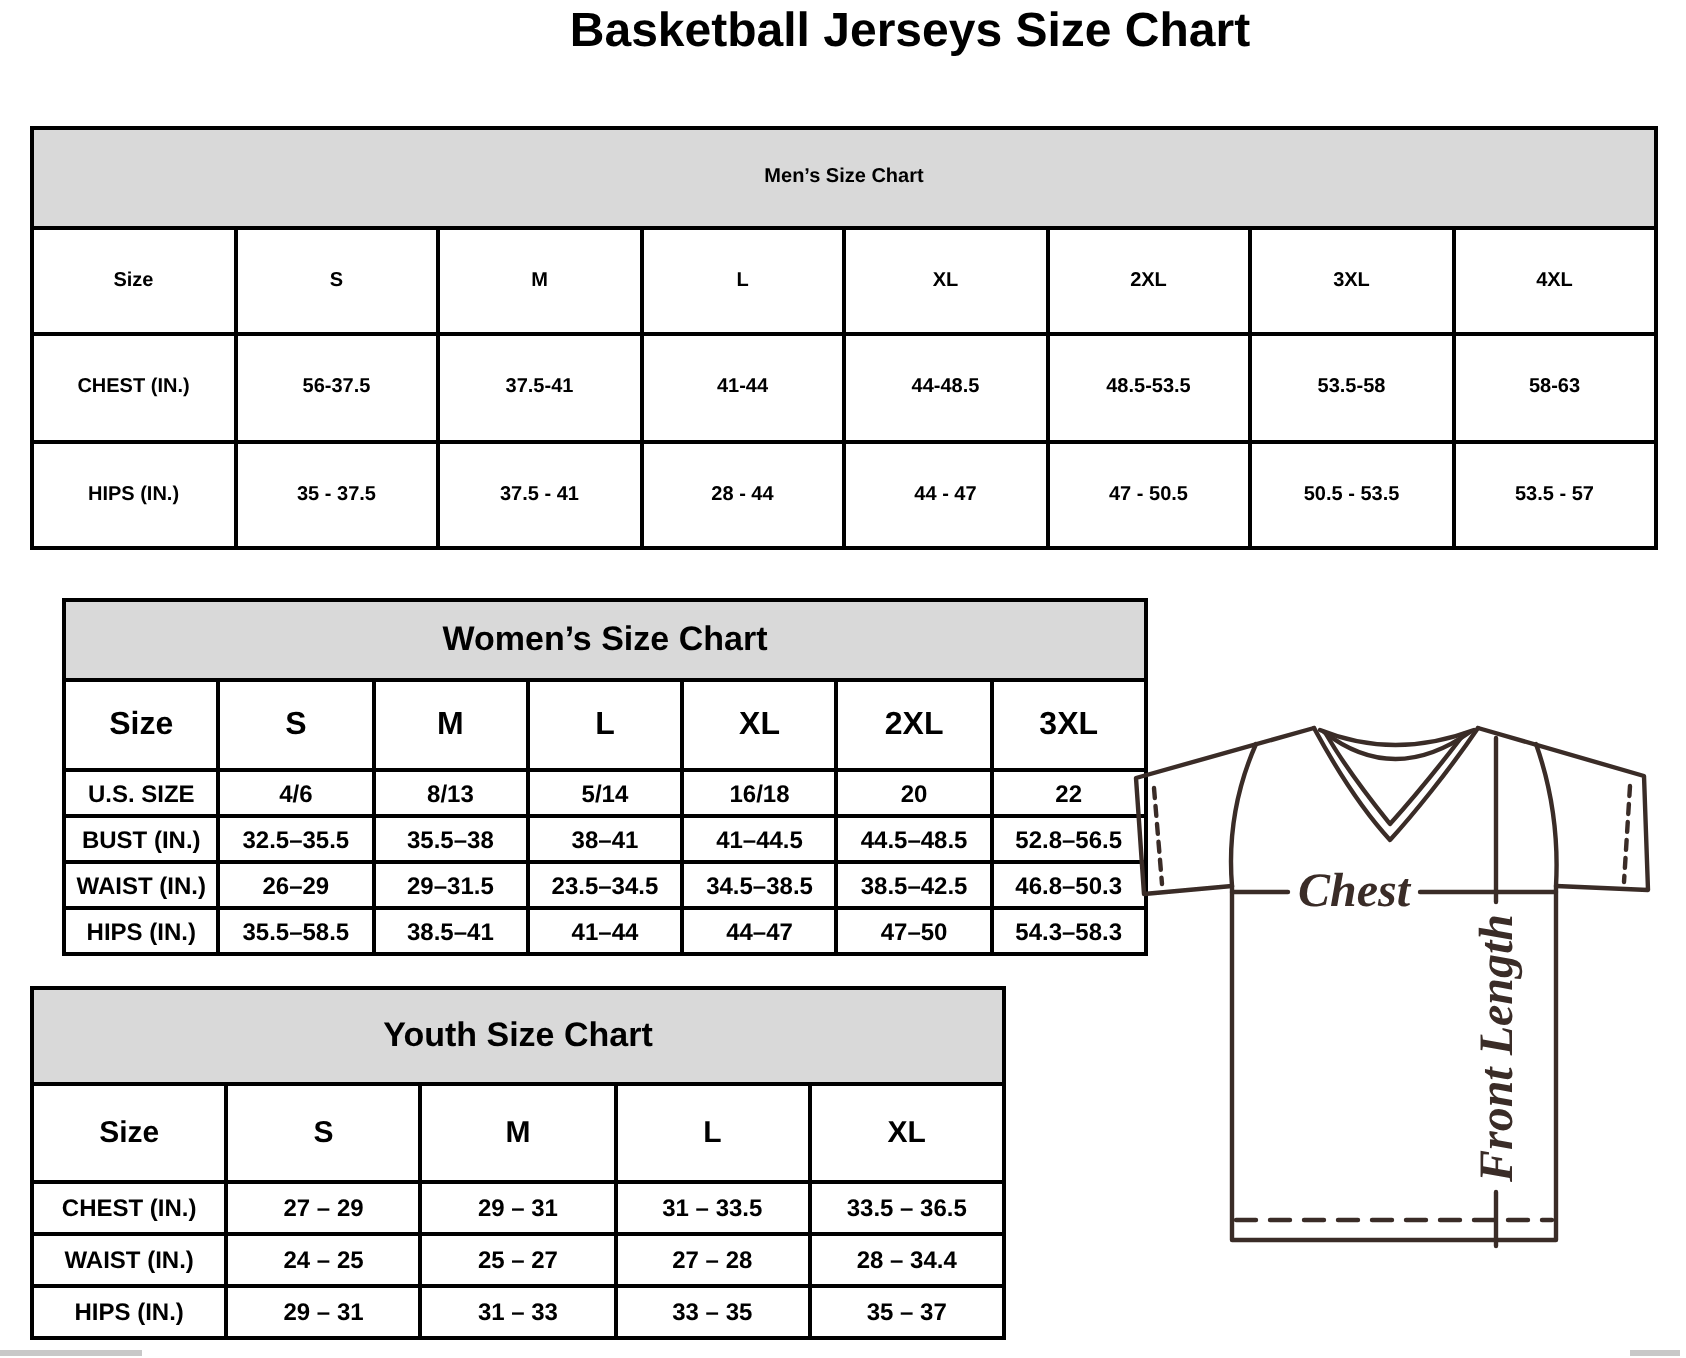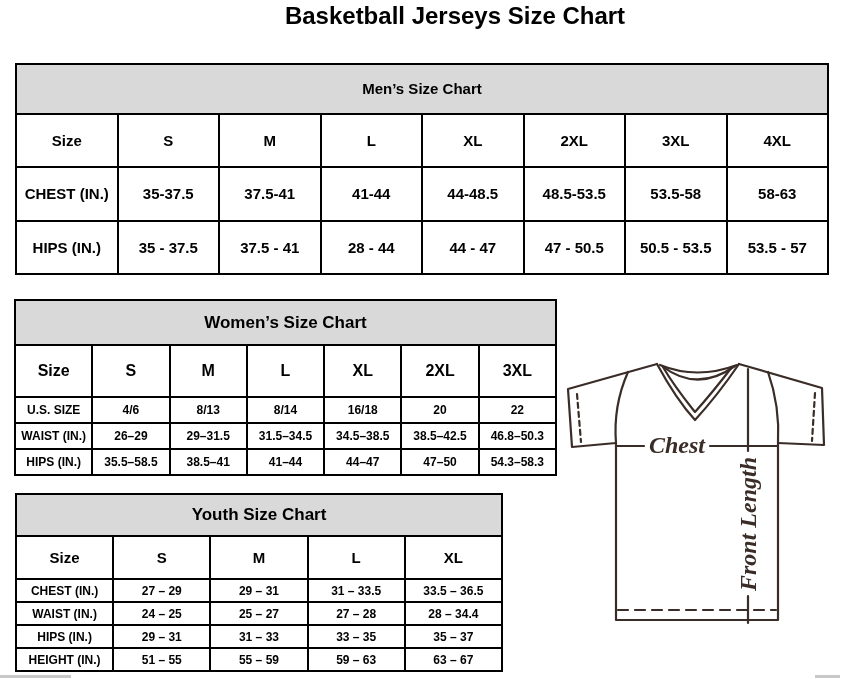--- a/index.html
+++ b/index.html
@@ -19,24 +19,24 @@
   .tbl-wrap td{
     border:2px solid #000;text-align:center;vertical-align:middle;
     padding:0;overflow:hidden;white-space:nowrap;
   }
   td.tbl-title{background:#d9d9d9;font-size:17px;}
   
   .mens{left:15px;top:63px;width:814px;height:212px;}
   .mens tr.title-row{height:40px;}
   .mens tr.hdr-row{height:43px;}
   .mens tr.data-row{height:43px;}
-  .mens td{font-size:15px;}
+  .mens td{font-size:10px;}
   .mens td.label-col{width:120px;}
   
-  .womens{left:14px;top:299px;width:543px;height:177px;}
+  .womens{left:31px;top:299px;width:543px;height:177px;}
   .womens tr.title-row{height:40px;}
   .womens tr.hdr-row{height:45px;}
   .womens tr.data-row{height:23px;}
   .womens tr.hdr-row td{font-size:16px;}
   .womens tr.data-row td{font-size:12px;margin-left:36px;}
   .womens td.label-col{width:100px;}
   
   .youth{left:15px;top:493px;width:488px;height:177px;}
   .youth tr.title-row{height:42px;}
   .youth tr.hdr-row{height:43px;}
@@ -68,21 +68,21 @@
             <td class="">S</td>
             <td class="">M</td>
             <td class="">L</td>
             <td class="">XL</td>
             <td class="">2XL</td>
             <td class="">3XL</td>
             <td class="">4XL</td>
           </tr>
           <tr class="data-row">
             <td class="label-col">CHEST (IN.)</td>
-            <td>35-37.5</td>
+            <td>56-37.5</td>
             <td>37.5-41</td>
             <td>41-44</td>
             <td>44-48.5</td>
             <td>48.5-53.5</td>
             <td>53.5-58</td>
             <td>58-63</td>
           </tr>
           <tr class="data-row">
             <td class="label-col">HIPS (IN.)</td>
             <td>35 - 37.5</td>
@@ -108,30 +108,39 @@
             <td class="">M</td>
             <td class="">L</td>
             <td class="">XL</td>
             <td class="">2XL</td>
             <td class="">3XL</td>
           </tr>
           <tr class="data-row">
             <td class="label-col">U.S. SIZE</td>
             <td>4/6</td>
             <td>8/13</td>
-            <td>8/14</td>
+            <td>5/14</td>
             <td>16/18</td>
             <td>20</td>
             <td>22</td>
           </tr>
           <tr class="data-row">
+            <td class="label-col">BUST (IN.)</td>
+            <td>32.5–35.5</td>
+            <td>35.5–38</td>
+            <td>38–41</td>
+            <td>41–44.5</td>
+            <td>44.5–48.5</td>
+            <td>52.8–56.5</td>
+          </tr>
+          <tr class="data-row">
             <td class="label-col">WAIST (IN.)</td>
             <td>26–29</td>
             <td>29–31.5</td>
-            <td>31.5–34.5</td>
+            <td>23.5–34.5</td>
             <td>34.5–38.5</td>
             <td>38.5–42.5</td>
             <td>46.8–50.3</td>
           </tr>
           <tr class="data-row">
             <td class="label-col">HIPS (IN.)</td>
             <td>35.5–58.5</td>
             <td>38.5–41</td>
             <td>41–44</td>
             <td>44–47</td>
@@ -168,27 +177,20 @@
             <td>27 – 28</td>
             <td>28 – 34.4</td>
           </tr>
           <tr class="data-row">
             <td class="label-col">HIPS (IN.)</td>
             <td>29 – 31</td>
             <td>31 – 33</td>
             <td>33 – 35</td>
             <td>35 – 37</td>
           </tr>
-          <tr class="data-row">
-            <td class="label-col">HEIGHT (IN.)</td>
-            <td>51 – 55</td>
-            <td>55 – 59</td>
-            <td>59 – 63</td>
-            <td>63 – 67</td>
-          </tr>
         </tbody>
       </table>
     </div>
 
   <svg class="jersey" viewBox="0 0 278 278" xmlns="http://www.w3.org/2000/svg">
     <g fill="none" stroke="#3a2c27" stroke-width="2.2" stroke-linejoin="round" stroke-linecap="round">
 
       <path d="M 99 8 L 10 33 L 14 91 L 58 87"></path>
       <path d="M 58 87 L 58 264 L 220 264 L 220 87"></path>
       <path d="M 220 87 L 266 89 L 264 32 L 181 8"></path>

